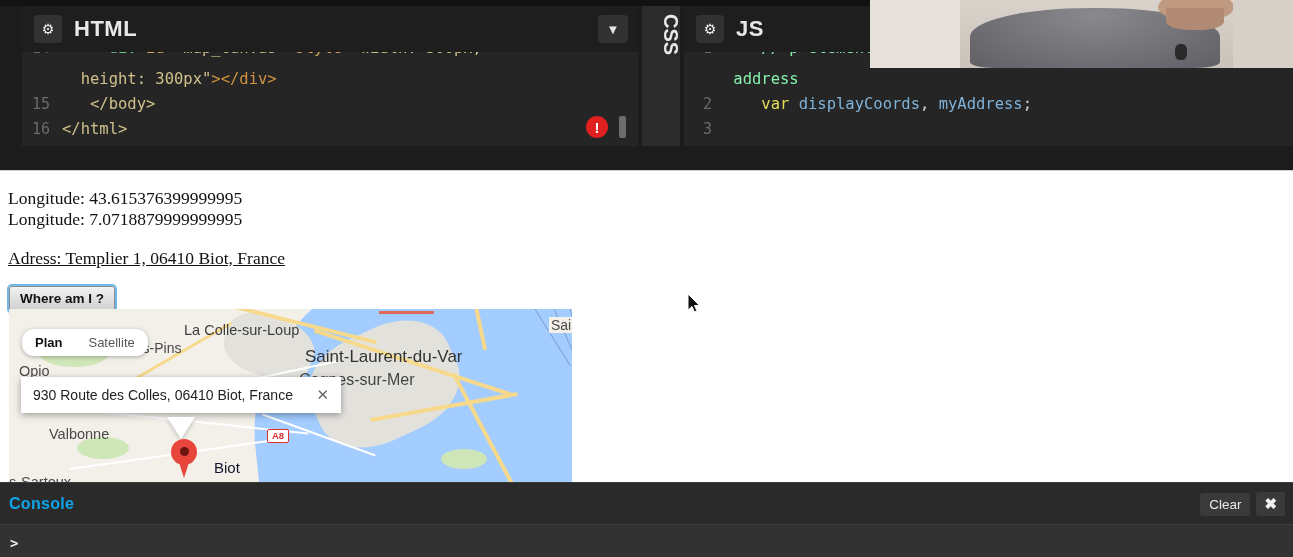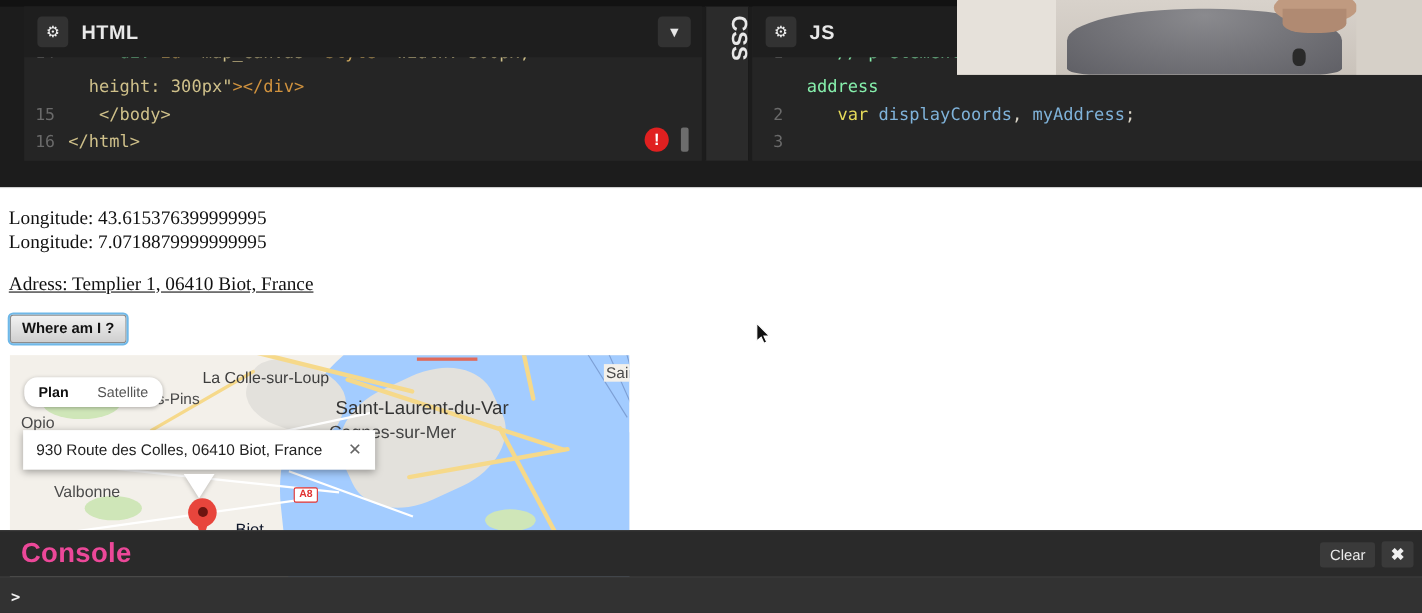--- a/index.html
+++ b/index.html
@@ -29,21 +29,21 @@
   .panel-head {
     position: relative; height: 46px; background: #1e1e1e;
     display: flex; align-items: center; padding-left: 12px;
   }
   .gear-btn {
     width: 28px; height: 28px; border-radius: 4px; background: #323232;
     display: flex; align-items: center; justify-content: center;
     color: #f2f2f2; font-size: 14px; line-height: 1;
   }
   .panel-title {
-    color: #e8e8e8; font-size: 18px; font-weight: bold;
+    color: #e8e8e8; font-size: 22px; font-weight: bold;
     margin-left: 12px; letter-spacing: .5px;
   }
   .chev-btn {
     position: absolute; right: 10px; top: 9px;
     width: 30px; height: 28px; border-radius: 4px; background: #323232;
     display: flex; align-items: center; justify-content: center;
     color: #e6e6e6; font-size: 13px;
   }
 
   .code-area {
@@ -111,21 +111,21 @@
     padding: 4px 10px 5px 10px;
     font-family: "Liberation Sans", sans-serif; font-size: 13.5px;
     font-weight: bold; color: #111;
     background: linear-gradient(#f2f2f2, #cfcfcf);
     border: 1px solid #8c8c8c; border-radius: 3px;
     outline: 2px solid #6fb8e8; outline-offset: 0px;
   }
 
   
   .map {
-    position: absolute; left: 9px; top: 152px; width: 563px; height: 203px;
+    position: absolute; left: 9px; top: 138px; width: 563px; height: 203px;
     overflow: hidden; background: #f2efe9;
     border-bottom: 1px solid #cfcfcf;
   }
   .land { position: absolute; inset: 0; background: #f3f0ea; }
   .sea {
     position: absolute; right: -10px; bottom: -40px;
     width: 330px; height: 290px; background: #a3ccff;
     border-radius: 58% 0 0 0;
     transform: rotate(-6deg);
   }
@@ -243,22 +243,22 @@
     background: #6d1410; border-radius: 50%;
   }
 
   
   .console-bar {
     position: absolute; left: 0; top: 482px; width: 1293px; height: 42px;
     background: #2a2a2a; border-top: 1px solid #3a3a3a;
     display: flex; align-items: center;
   }
   .console-title {
-    color: #ec4899; font-size: 25px; font-weight: bold;
-    margin-left: 19px; letter-spacing: .3px;
+    color: #0ea5e9; font-size: 16px; font-weight: bold;
+    margin-left: 9px; letter-spacing: .3px;
   }
   .console-actions {
     margin-left: auto; display: flex; align-items: flex-end; gap: 6px; margin-right: 8px;
   }
   .clear-btn {
     background: #3a3a3a; color: #eaeaea; font-size: 13.5px;
     padding: 4px 9px; border-radius: 3px;
   }
   .close-btn {
     background: #3a3a3a; color: #f0f0f0; font-size: 15px; font-weight: bold;

